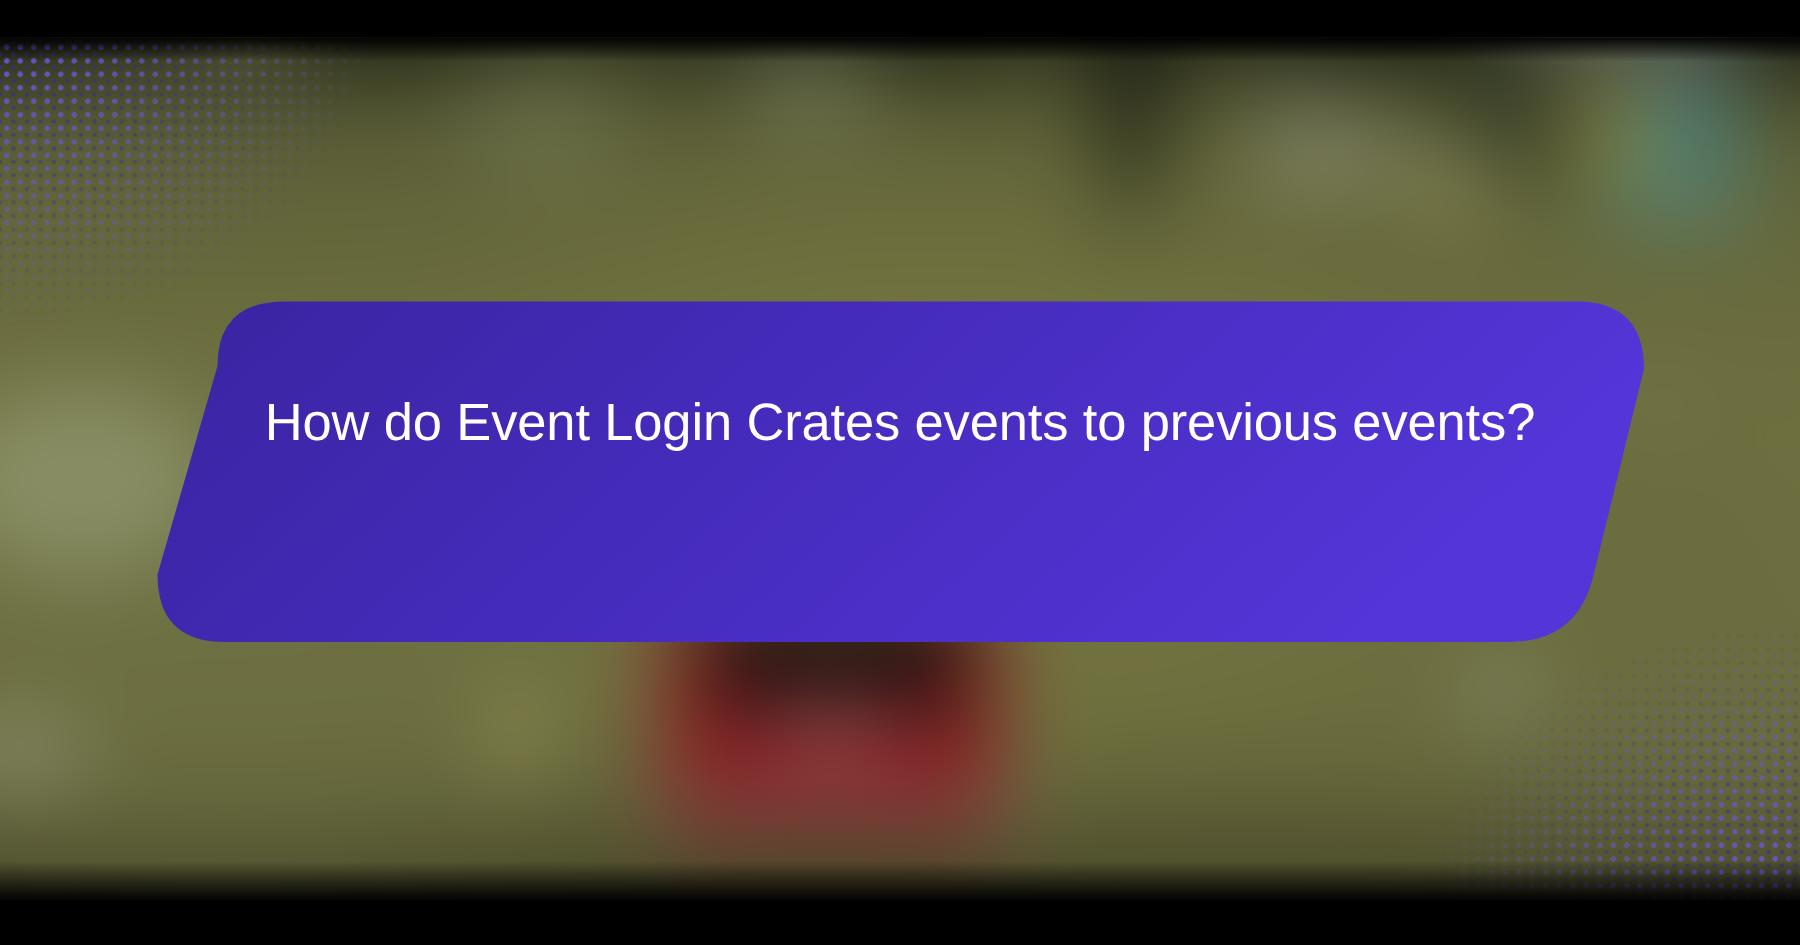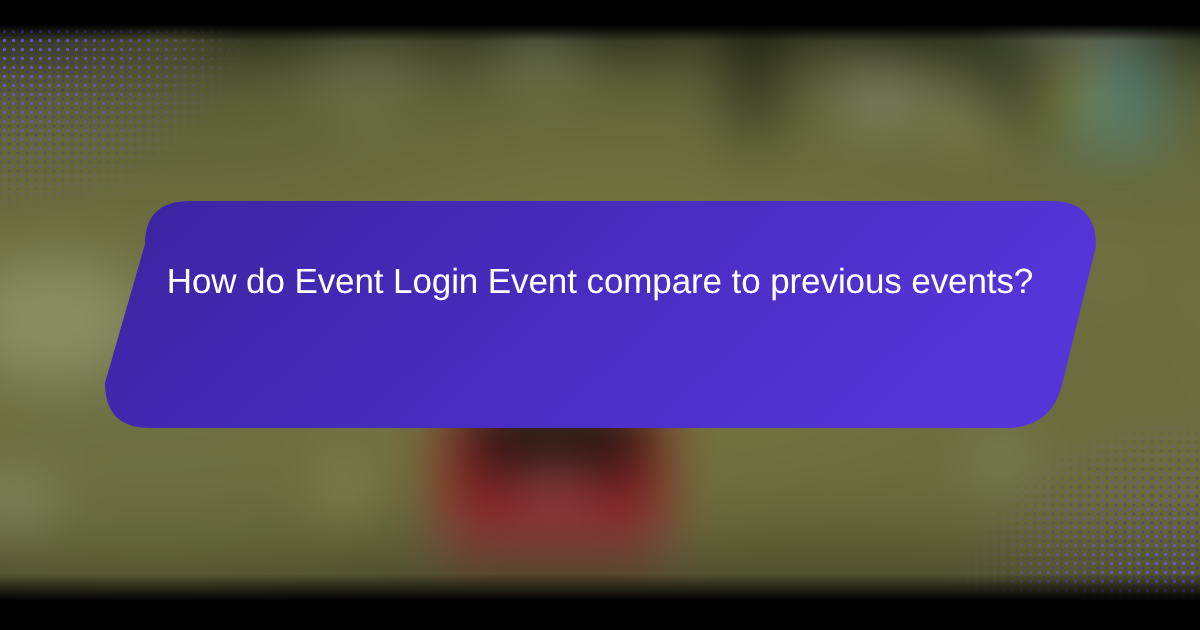--- a/index.html
+++ b/index.html
@@ -244,16 +244,16 @@
                L 1051 201
                Q 1096 201 1096 246
                L 1062 385
                Q 1051 428 1006 428
                L 150 428
                Q 105 428 105 383
                L 145 244
                Q 145 201 190 201 Z" fill="url(#cardGrad)"></path>
     </svg>
 
-    <div class="card-text">How do Event Login Event compare to previous events?</div>
+    <div class="card-text">How do Event Login Crates events to previous events?</div>
   </div>
 
 </div>
 
 </body></html>

